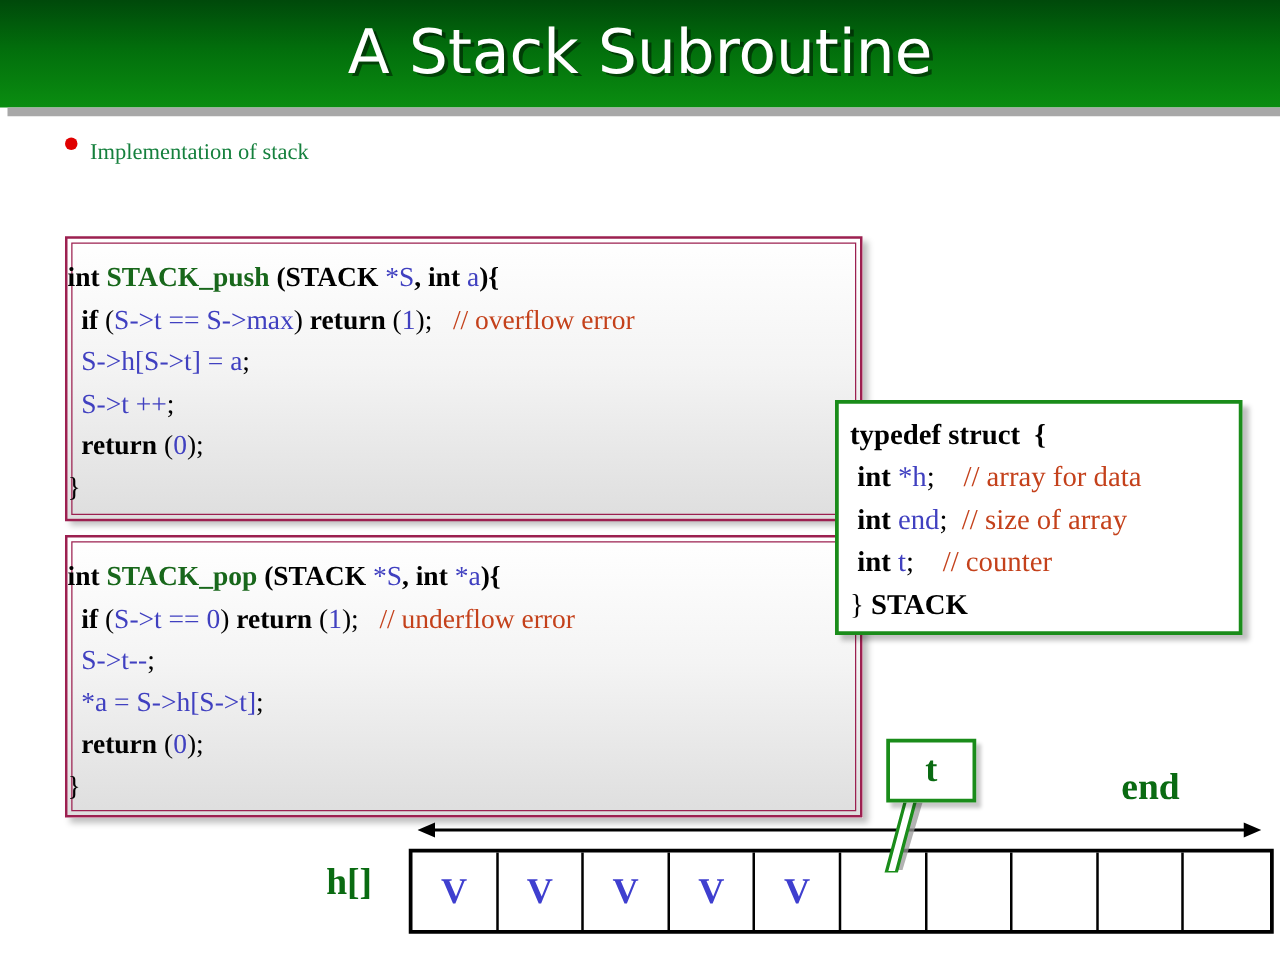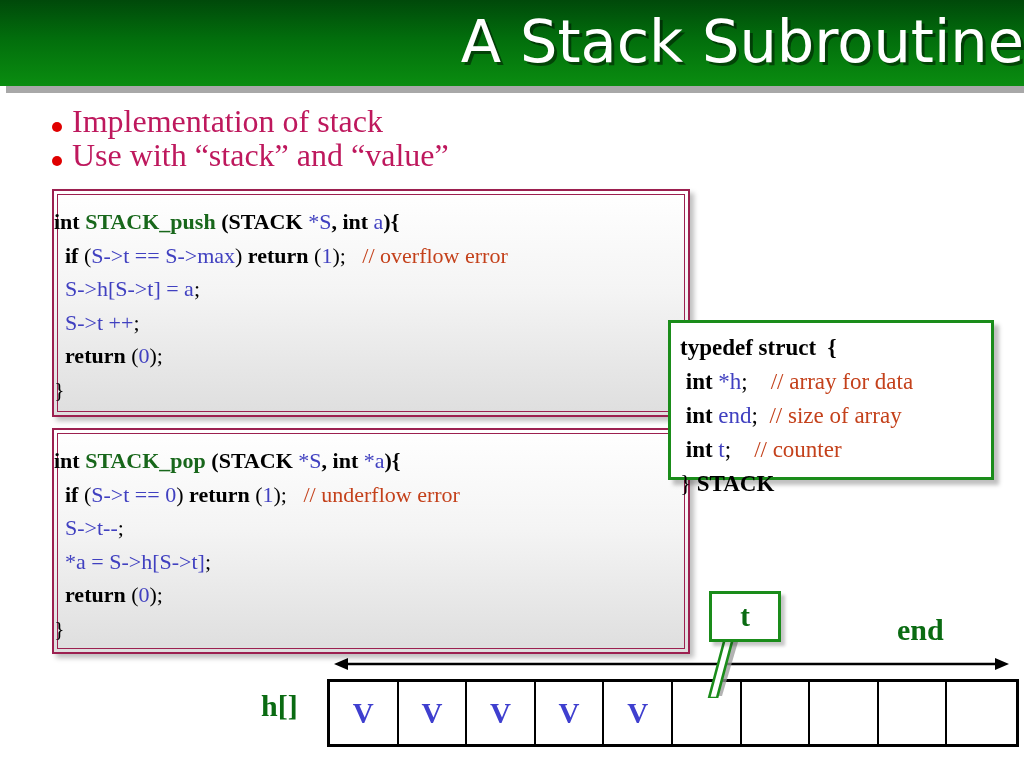--- a/index.html
+++ b/index.html
@@ -27,42 +27,42 @@
     position: absolute;
     left: 6px; top: 86px;
     width: 1018px;
     height: 7px;
     background: #a8a8a8;
   }
   #title-text {
     position: absolute;
     left: 0; top: 11px;
     width: 1024px;
-    text-align: right;
+    text-align: center;
     font-family: "DejaVu Sans", sans-serif;
-    font-size: 59px;
+    font-size: 49px;
     line-height: 62px;
     color: #ffffff;
     letter-spacing: 0px;
     text-shadow: 3px 3px 0px rgba(0,0,0,0.45);
     white-space: nowrap;
   }
 
   
   #bullets {
     position: absolute;
     left: 52px; top: 104px;
     width: 620px;
   }
   .bullet-row {
     display: flex;
-    align-items: flex-end;
-    font-size: 32px;
-    line-height: 34px;
-    color: #be185d;
+    align-items: center;
+    font-size: 18px;
+    line-height: 34px;
+    color: #15803d;
     white-space: nowrap;
   }
   .bullet-dot {
     display: inline-block;
     width: 10px; height: 10px;
     border-radius: 50%;
     background: #e00000;
     margin-right: 10px;
     flex: 0 0 auto;
     position: relative;
@@ -99,21 +99,21 @@
   .cmt  { color: #c4411b; margin-top: 36px; }
   .plain{ color: #000000; }
 
   #box-push { left: 52px; top: 189px; width: 638px; height: 228px; }
   #box-pop  { left: 52px; top: 428px; width: 638px; height: 226px; }
 
   
   #box-typedef {
     position: absolute;
     left: 668px; top: 320px;
-    width: 326px; height: 160px;
+    width: 326px; height: 188px;
     background: #ffffff;
     border: 3px solid #1a8c1a;
     box-shadow: 5px 5px 4px rgba(0,0,0,0.25);
     box-sizing: border-box;
   }
   #box-typedef .code-lines {
     padding: 8px 0 0 9px;
     font-size: 23px;
     line-height: 34px;
   }
@@ -194,24 +194,20 @@
 
 <div id="title-bar"></div>
 <div id="title-shadow"></div>
 <div id="title-text">A Stack Subroutine</div>
 
 <div id="bullets">
   <div class="bullet-row">
     <span class="bullet-dot"></span>
     <span>Implementation of stack</span>
   </div>
-  <div class="bullet-row">
-    <span class="bullet-dot"></span>
-    <span>Use with “stack” and “value”</span>
-  </div>
 </div>
 
 <div class="code-box" id="box-push">
   <div class="code-box-inner"></div>
   <div class="code-lines"><span class="ln"><span class="kw">int </span><span class="fn">STACK_push</span><span class="kw"> (</span><span class="kw">STACK</span><span class="var"> *S</span><span class="kw">, </span><span class="kw">int </span><span class="var">a</span><span class="kw">){</span></span><span class="ln"><span class="kw">  if </span><span class="plain">(</span><span class="var">S-&gt;t == S-&gt;max</span><span class="plain">) </span><span class="kw">return </span><span class="plain">(</span><span class="num">1</span><span class="plain">);   </span><span class="cmt">// overflow error</span></span><span class="ln"><span class="plain">  </span><span class="var">S-&gt;h[S-&gt;t] = a</span><span class="plain">;</span></span><span class="ln"><span class="plain">  </span><span class="var">S-&gt;t ++</span><span class="plain">;</span></span><span class="ln"><span class="kw">  return </span><span class="plain">(</span><span class="num">0</span><span class="plain">);</span></span><span class="ln"><span class="plain">}</span></span></div>
 </div>
 
 <div class="code-box" id="box-pop">
   <div class="code-box-inner"></div>
   <div class="code-lines"><span class="ln"><span class="kw">int </span><span class="fn">STACK_pop</span><span class="kw"> (</span><span class="kw">STACK</span><span class="var"> *S</span><span class="kw">, </span><span class="kw">int </span><span class="var">*a</span><span class="kw">){</span></span><span class="ln"><span class="kw">  if </span><span class="plain">(</span><span class="var">S-&gt;t == 0</span><span class="plain">) </span><span class="kw">return </span><span class="plain">(</span><span class="num">1</span><span class="plain">);   </span><span class="cmt">// underflow error</span></span><span class="ln"><span class="plain">  </span><span class="var">S-&gt;t--</span><span class="plain">;</span></span><span class="ln"><span class="plain">  </span><span class="var">*a = S-&gt;h[S-&gt;t]</span><span class="plain">;</span></span><span class="ln"><span class="kw">  return </span><span class="plain">(</span><span class="num">0</span><span class="plain">);</span></span><span class="ln"><span class="plain">}</span></span></div>

